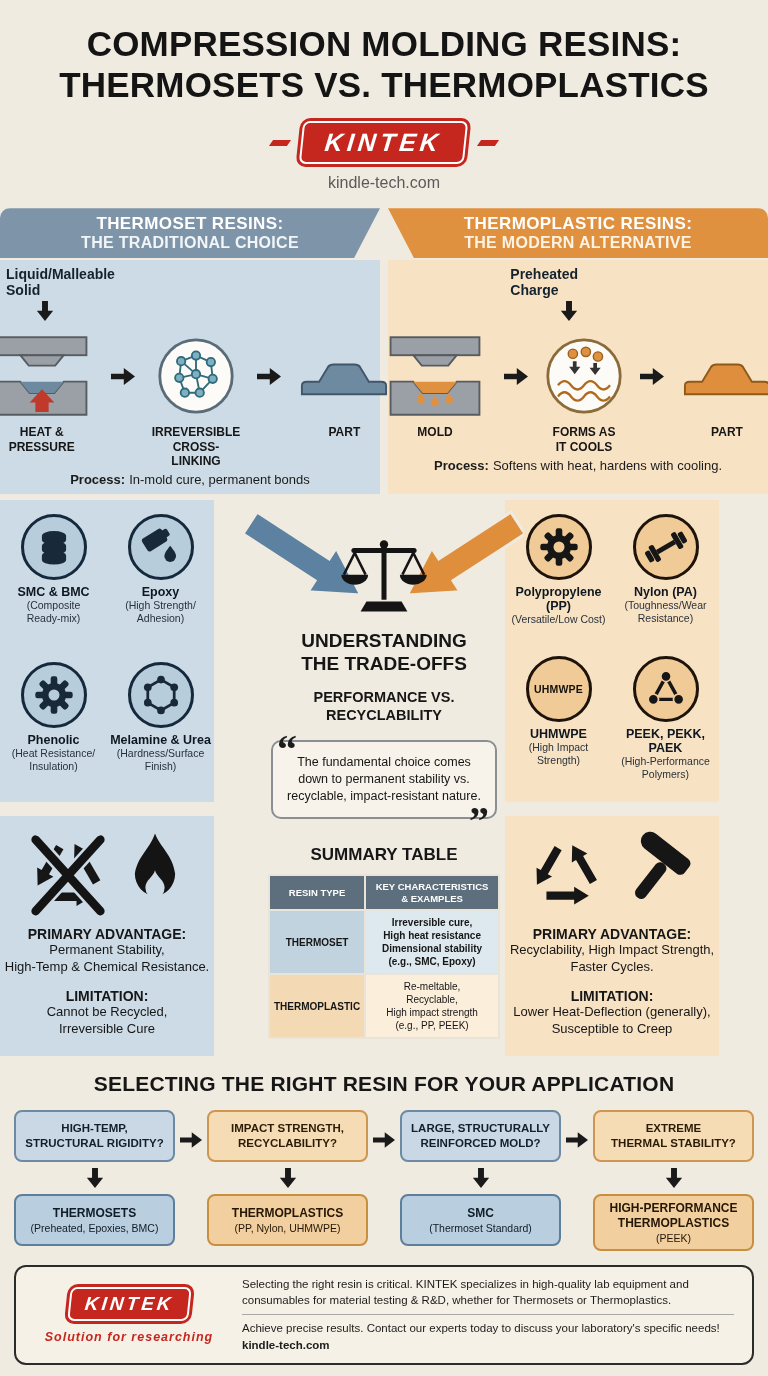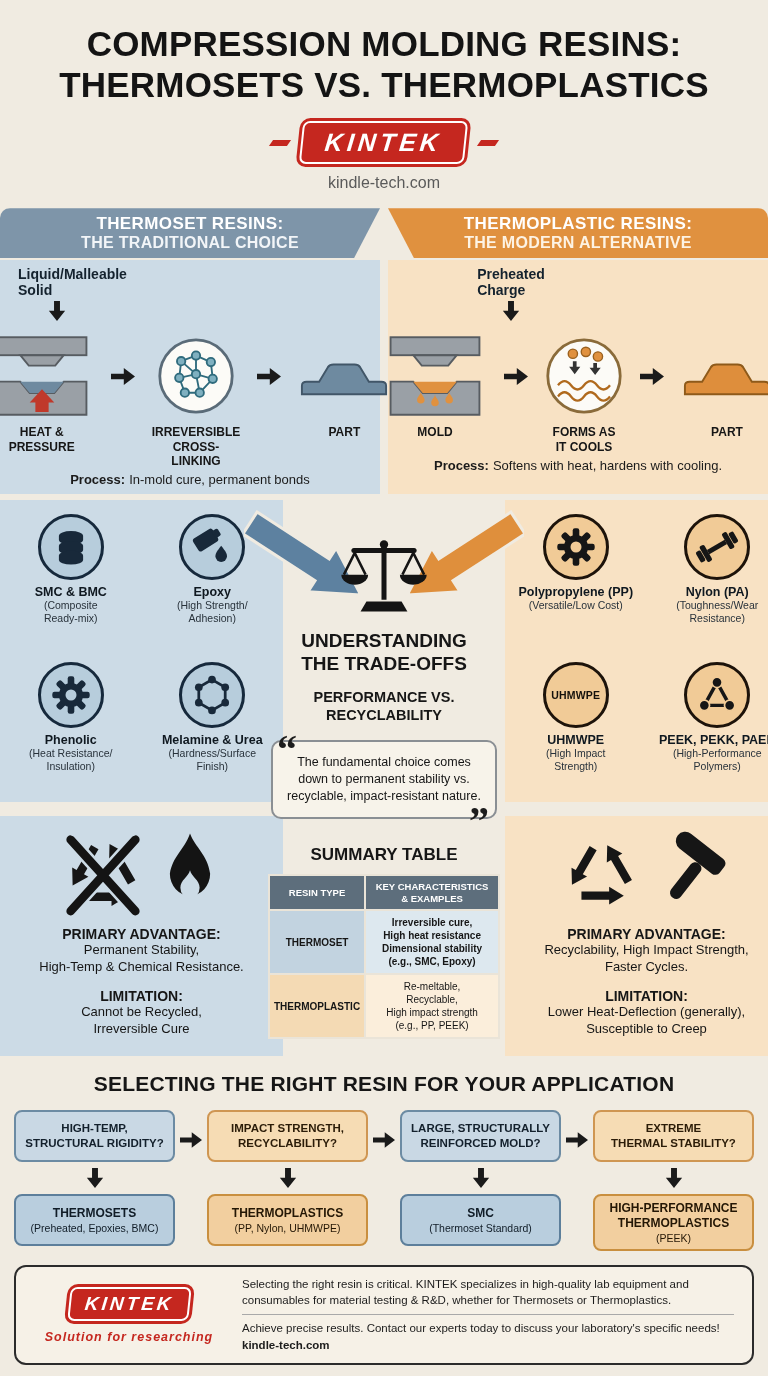--- a/index.html
+++ b/index.html
@@ -31,37 +31,37 @@
                    clip-path:polygon(0 0,100% 0,calc(100% - 26px) 100%,0 100%); }
   .col-head.orange { background:#e0913f; border-radius:0 10px 0 0;
                      clip-path:polygon(0 0,100% 0,100% 100%,26px 100%); }
   .col-head.orange .l2 { color:#fdf3e4; }
 
   
   .process-row { display:flex; gap:8px; margin-top:2px; }
   .process { width:380px; height:234px; padding-top:6px; }
   .process.blue { background:#ccdbe6; }
   .process.orange { background:#f8e2c4; }
-  .feed-block { display:flex; flex-direction:column; align-items:flex-start; height:66px; padding-left:18px; }
-  .process.orange .feed-block { padding-left:56px; align-items:center; width:190px; }
+  .feed-block { display:flex; flex-direction:column; align-items:flex-start; height:66px; padding-left:6px; }
+  .process.orange .feed-block { padding-left:56px; align-items:flex-end; width:190px; }
   .feed { font-weight:700; font-size:14px; line-height:1.15; color:#14222e; }
   .feed-arrow { margin:3px 0 0 30px; }
   .process.orange .feed-arrow { margin-left:0; }
   .steps { display:flex; align-items:flex-start; justify-content:center; gap:17px; padding:0 8px; }
   .step { display:flex; flex-direction:column; align-items:center; }
   .icon-wrap { height:88px; display:flex; align-items:center; justify-content:center; }
   .step-label { margin-top:5px; font-weight:700; font-size:12px; text-align:center; line-height:1.2; }
   .step-arrow { margin-top:36px; }
   .process-note { text-align:center; font-size:13px; margin-top:4px; color:#1b1b1b; }
   .process-note b { margin-right:4px; }
 
   
   .mid { display:flex; margin-top:6px; }
   .mid-side { width:263px; display:flex; flex-direction:column; gap:14px; }
-  .panel { width:283px; }
+  .panel { width:214px; }
   .materials { height:302px; padding-top:14px; display:grid; grid-template-columns:1fr 1fr; row-gap:8px; }
   .advantage { height:240px; text-align:center; padding-top:10px; }
   .bg-blue { background:#ccdbe6; }
   .bg-orange { background:#f8e2c4; }
   .mat { text-align:center; }
   .circle { width:66px; height:66px; border-radius:50%; margin:0 auto; display:flex;
             align-items:center; justify-content:center; }
   .circle.blue { background:#b7cddc; border:3px solid #16293c; }
   .circle.orange { background:#f1cb97; border:3px solid #1d130a; }
   .badge-text { font-weight:700; font-size:10.5px; letter-spacing:.2px; color:#14110c; }

